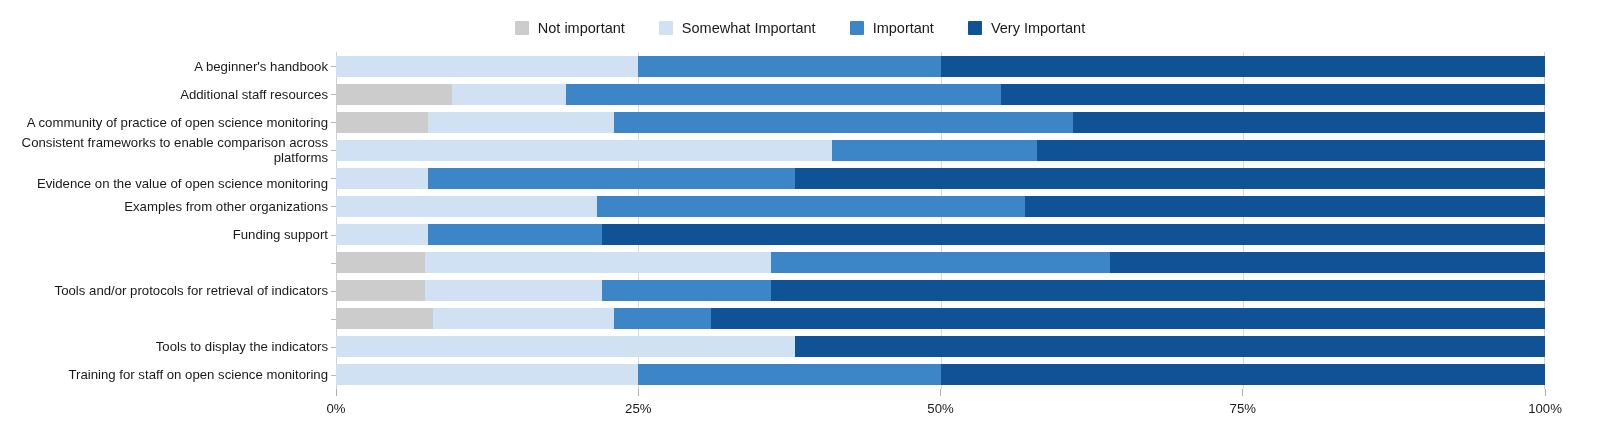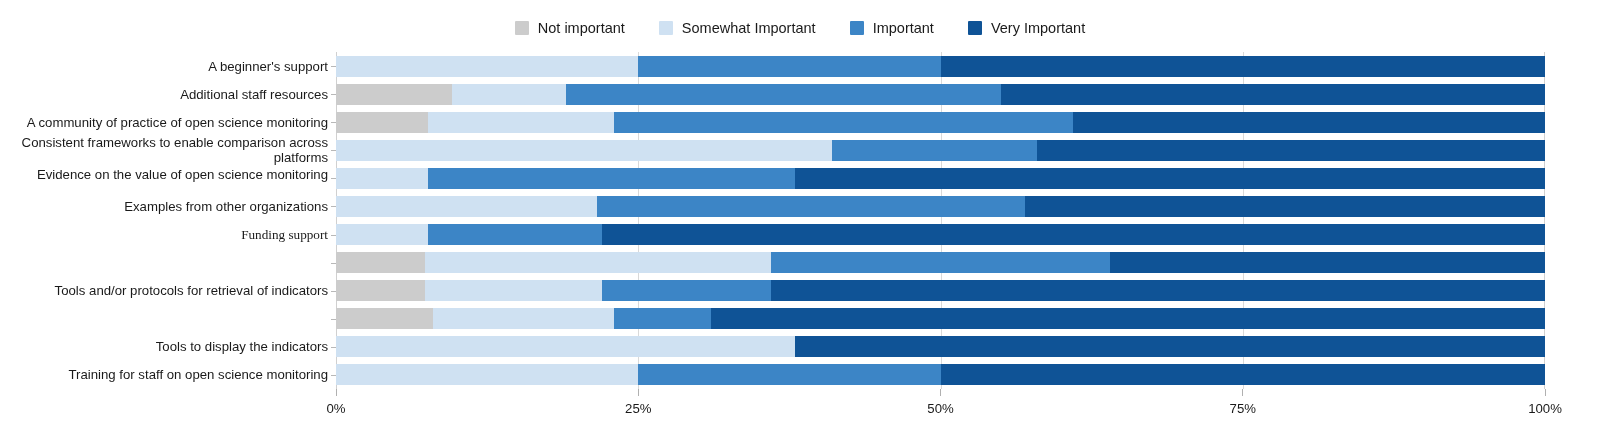--- a/index.html
+++ b/index.html
@@ -156,33 +156,33 @@
         <span class="legend-swatch" style="background: rgb(60, 133, 198);"></span>
         <span>Important</span>
       </div>
       <div class="legend-entry">
         <span class="legend-swatch" style="background: rgb(15, 83, 150);"></span>
         <span>Very Important</span>
       </div>
     </div>
 
   <div id="ylabels">
-      <div class="ylabel" style="top: 6.54167px;">A beginner's support</div>
+      <div class="ylabel" style="top: 6.54167px;">A beginner's handbook</div>
       <div class="ytick" style="top: 14.0417px;"></div>
       <div class="ylabel" style="top: 34.625px;">Additional staff resources</div>
       <div class="ytick" style="top: 42.125px;"></div>
       <div class="ylabel" style="top: 62.7083px; text-align: right;">A community of practice of open science monitoring</div>
       <div class="ytick" style="top: 70.2083px;"></div>
       <div class="ylabel" style="top: 83.2917px; margin-left: 31px;">Consistent frameworks to enable comparison across platforms</div>
       <div class="ytick" style="top: 98.2917px;"></div>
-      <div class="ylabel" style="top: 115px; padding-left: 18px;">Evidence on the value of open science monitoring</div>
+      <div class="ylabel" style="top: 124px; padding-left: 18px;">Evidence on the value of open science monitoring</div>
       <div class="ytick" style="top: 126.375px;"></div>
       <div class="ylabel" style="top: 146.958px;">Examples from other organizations</div>
       <div class="ytick" style="top: 154.458px;"></div>
-      <div class="ylabel" style="top: 175.042px; font-family: Liberation Serif, serif;">Funding support</div>
+      <div class="ylabel" style="top: 175.042px;">Funding support</div>
       <div class="ytick" style="top: 182.542px;"></div>
       <div class="ytick" style="top: 210.625px;"></div>
       <div class="ylabel" style="top: 231.208px;">Tools and/or protocols for retrieval of indicators</div>
       <div class="ytick" style="top: 238.708px;"></div>
       <div class="ytick" style="top: 266.792px;"></div>
       <div class="ylabel" style="top: 287.375px;">Tools to display the indicators</div>
       <div class="ytick" style="top: 294.875px;"></div>
       <div class="ylabel" style="top: 315.458px;">Training for staff on open science monitoring</div>
       <div class="ytick" style="top: 322.958px;"></div>
     </div>

